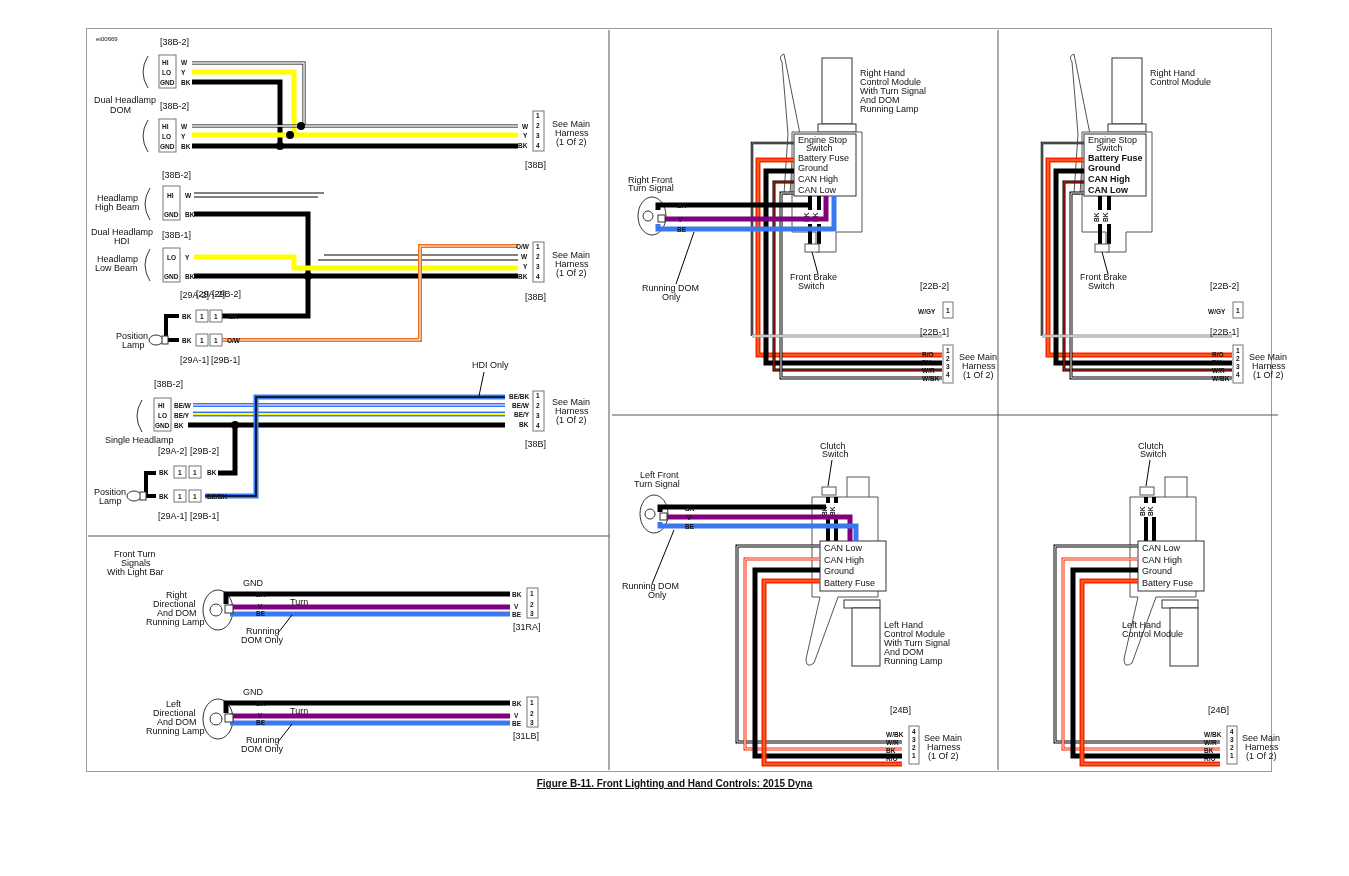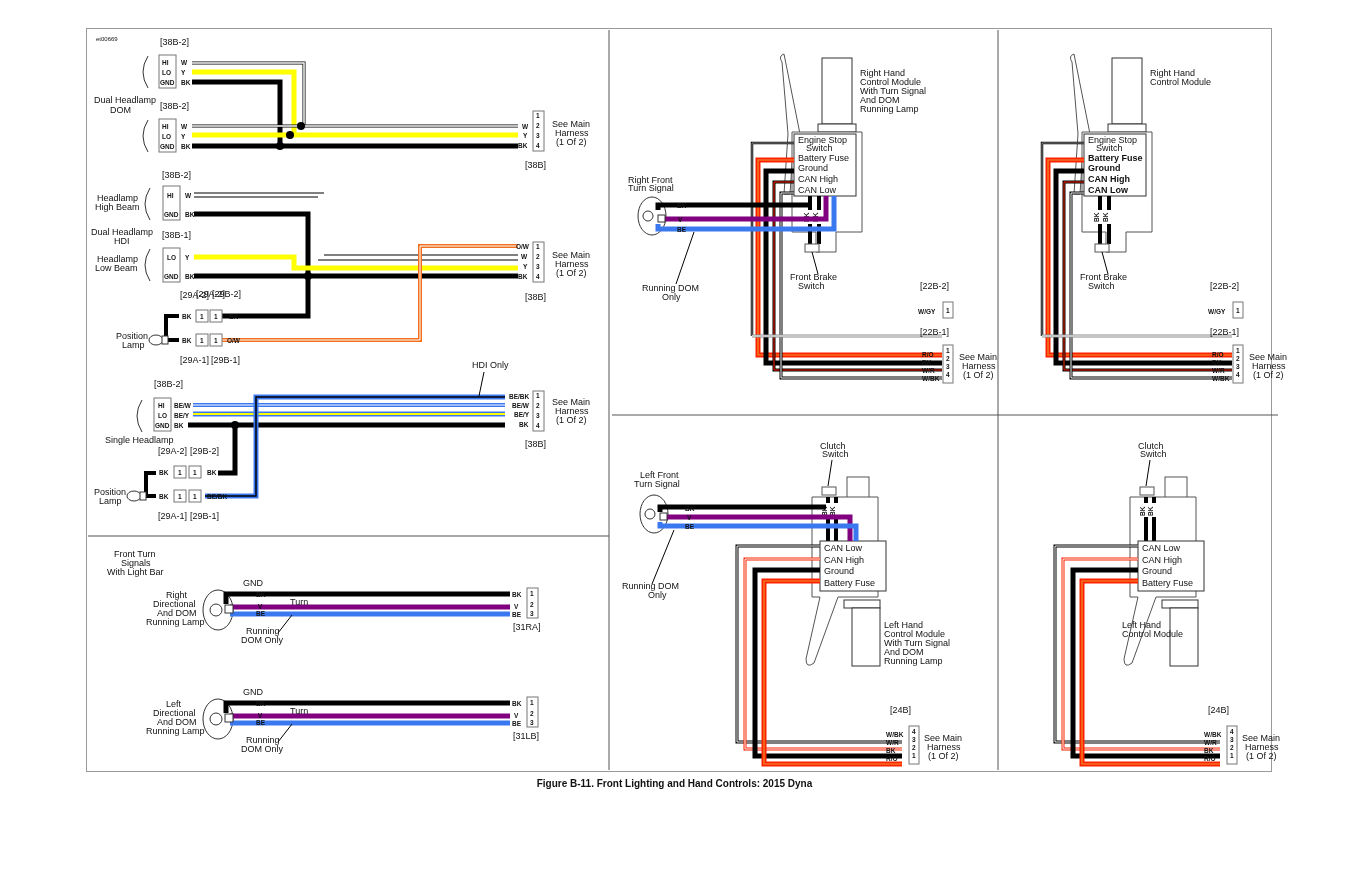--- a/index.html
+++ b/index.html
@@ -2,21 +2,21 @@
 <html><head>
 <meta charset="utf-8">
 <style>
   html,body{margin:0;padding:0;background:#ffffff;}
   body{width:1349px;height:876px;position:relative;overflow:hidden;font-family:"Liberation Sans",sans-serif;}
   #frame{position:absolute;left:86px;top:28px;width:1186px;height:744px;border:1px solid #9a9a9a;box-sizing:border-box;}
   svg{position:absolute;left:0;top:0;}
   .t{font-family:"Liberation Sans",sans-serif;fill:#111;font-size:9px;}
   .ts{font-family:"Liberation Sans",sans-serif;fill:#111;font-size:6.5px;font-weight:bold;}
   .tb{font-family:"Liberation Sans",sans-serif;fill:#111;font-size:9px;font-weight:bold;}
-  #caption{position:absolute;left:0;width:1349px;top:778px;text-align:center;font-family:"Liberation Sans",sans-serif;font-weight:bold;font-size:10px;color:#111;}
+  #caption{position:absolute;left:0;width:1349px;top:778px;text-align:center;font-family:"Liberation Sans",sans-serif;font-weight:bold;font-size:10px;color:#111;text-decoration:underline;}
 </style>
 </head>
 <body>
 
 <div id="frame"></div>
 
 <svg id="dia" width="1349" height="876" viewBox="0 0 1349 876">
 
   <line x1="609" y1="30" x2="609" y2="770" stroke="#555" stroke-width="1"></line>
   <line x1="998" y1="30" x2="998" y2="770" stroke="#555" stroke-width="1"></line>

